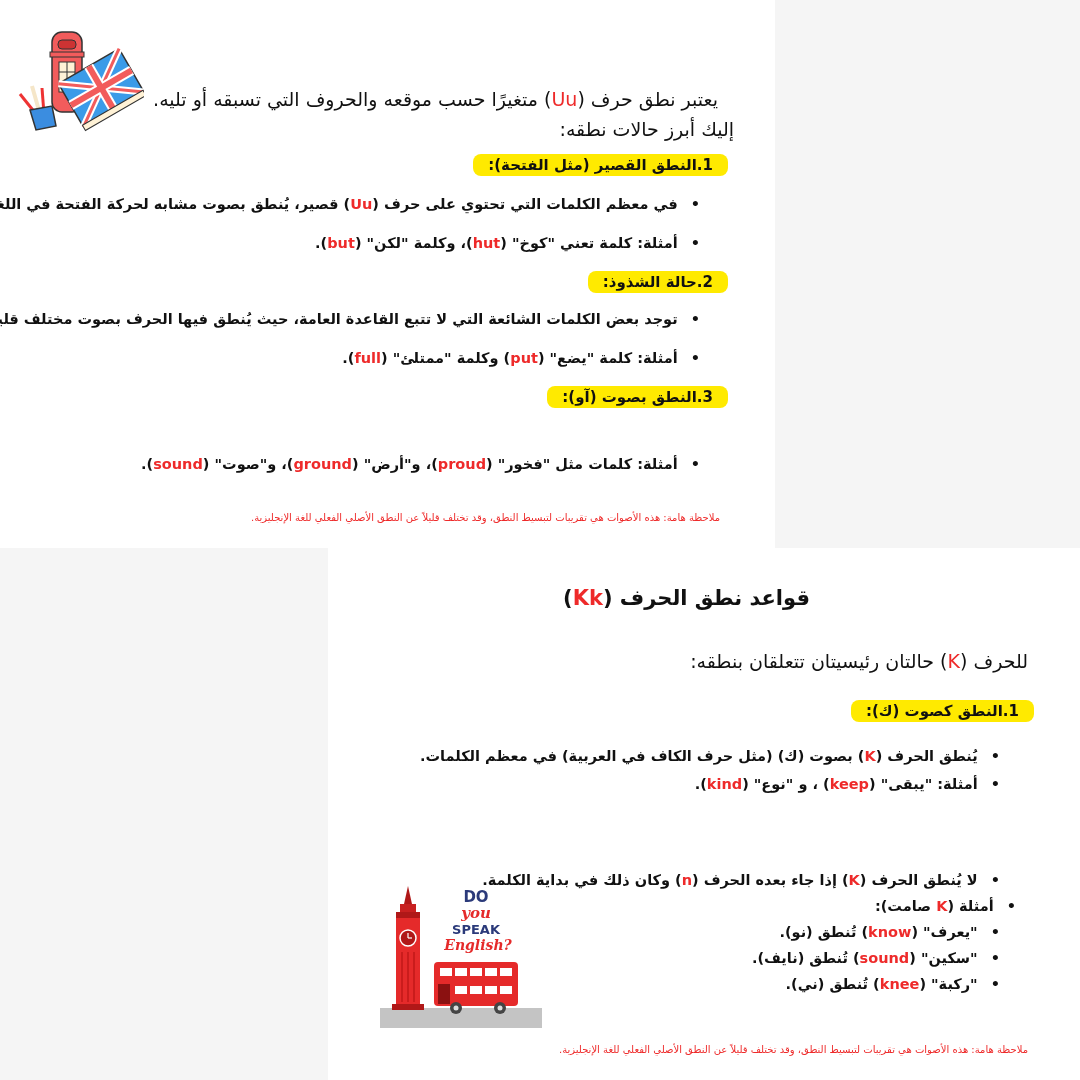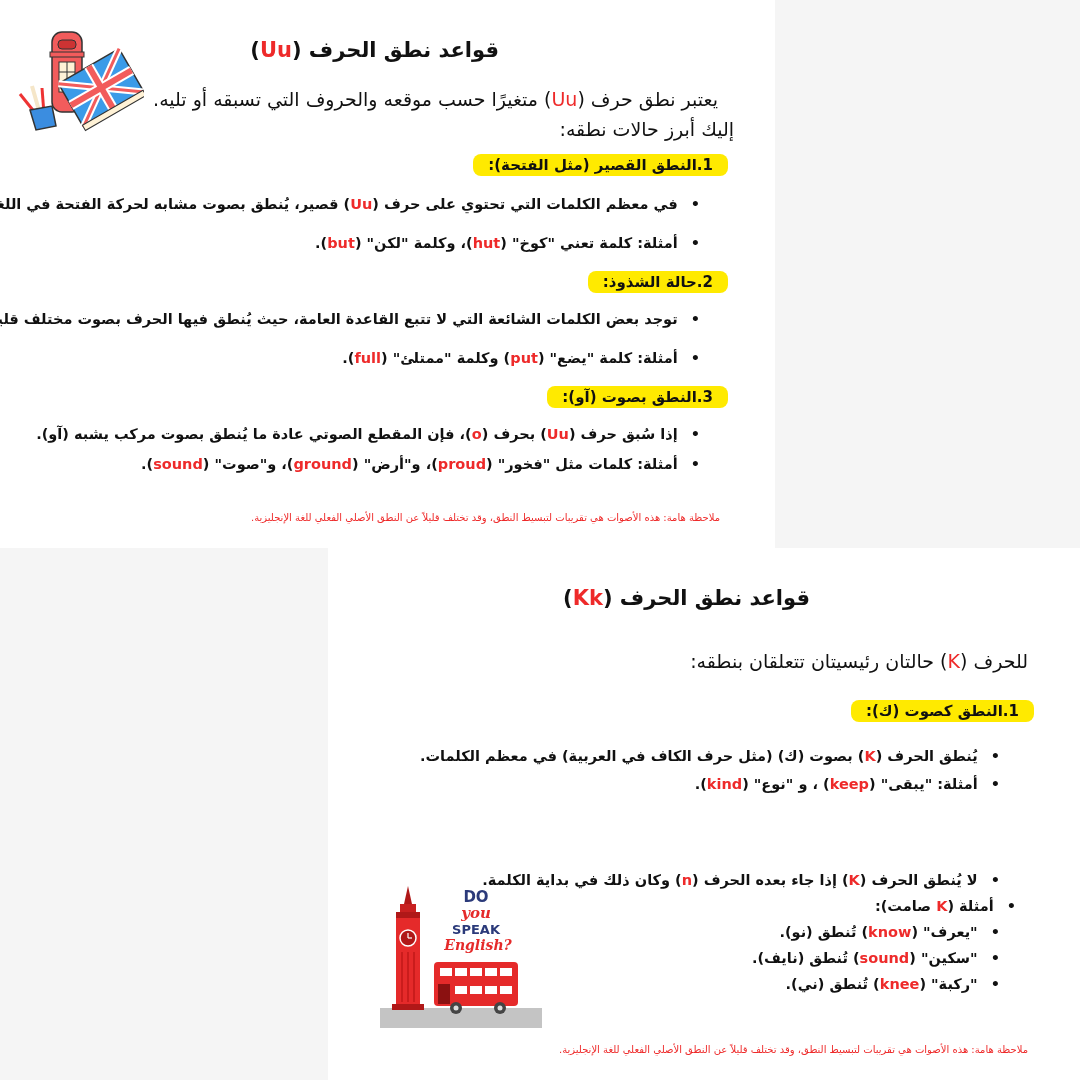--- a/index.html
+++ b/index.html
@@ -48,23 +48,20 @@
         <line x1="122" y1="38" x2="52" y2="88" stroke="#f25c5c" stroke-width="3"></line>
         <rect x="52" y="58" width="70" height="10" fill="#fff"></rect>
         <rect x="82" y="38" width="10" height="50" fill="#fff"></rect>
         <rect x="52" y="60" width="70" height="6" fill="#f25c5c"></rect>
         <rect x="84" y="38" width="6" height="50" fill="#f25c5c"></rect>
         <rect x="52" y="86" width="70" height="6" fill="#fff2d6" stroke="#333" stroke-width="1"></rect>
       </g>
     </svg>
   </div>
 
-  <div class="title rtl" style="right:276px; top:38px;">
-    <span>قواعد نطق الحرف (</span><span class="red">Uu</span><span>)</span>
-  </div>
 
   <div class="para rtl" style="right:57px; top:88px;">
     <span>يعتبر نطق حرف (</span><span class="red">Uu</span><span>) متغيرًا حسب موقعه والحروف التي تسبقه أو تليه.</span>
   </div>
   <div class="para rtl" style="right:41px; top:118px;">إليك أبرز حالات نطقه:</div>
 
   <div class="hl rtl" style="right:47px; top:154px;">1.النطق القصير (مثل الفتحة):</div>
   <div class="bullet rtl" style="right:75px; top:196px;">
     <span>في معظم الكلمات التي تحتوي على حرف (</span><span class="red">Uu</span><span>) قصير، يُنطق بصوت مشابه لحركة الفتحة في اللغة العربية.</span>
   </div>
@@ -74,23 +71,20 @@
 
   <div class="hl rtl" style="right:47px; top:271px;">2.حالة الشذوذ:</div>
   <div class="bullet rtl" style="right:75px; top:311px;">
     <span>توجد بعض الكلمات الشائعة التي لا تتبع القاعدة العامة، حيث يُنطق فيها الحرف بصوت مختلف قليلاً.</span>
   </div>
   <div class="bullet rtl" style="right:75px; top:350px;">
     <span>أمثلة: كلمة "يضع" (</span><span class="red">put</span><span>) وكلمة "ممتلئ" (</span><span class="red">full</span><span>).</span>
   </div>
 
   <div class="hl rtl" style="right:47px; top:386px;">3.النطق بصوت (آو):</div>
-  <div class="bullet rtl" style="right:75px; top:426px;">
-    <span>إذا سُبق حرف (</span><span class="red">Uu</span><span>) بحرف (</span><span class="red">o</span><span>)، فإن المقطع الصوتي عادة ما يُنطق بصوت مركب يشبه (آو).</span>
-  </div>
   <div class="bullet rtl" style="right:75px; top:456px;">
     <span>أمثلة: كلمات مثل "فخور" (</span><span class="red">proud</span><span>)، و"أرض" (</span><span class="red">ground</span><span>)، و"صوت" (</span><span class="red">sound</span><span>).</span>
   </div>
 
   <div class="note rtl" style="right:55px; top:512px;">ملاحظة هامة: هذه الأصوات هي تقريبات لتبسيط النطق، وقد تختلف قليلاً عن النطق الأصلي الفعلي للغة الإنجليزية.</div>
 </div>
 
 <div id="card-bottom" class="card">
 
   <div class="title rtl" style="right:270px; top:38px;">

